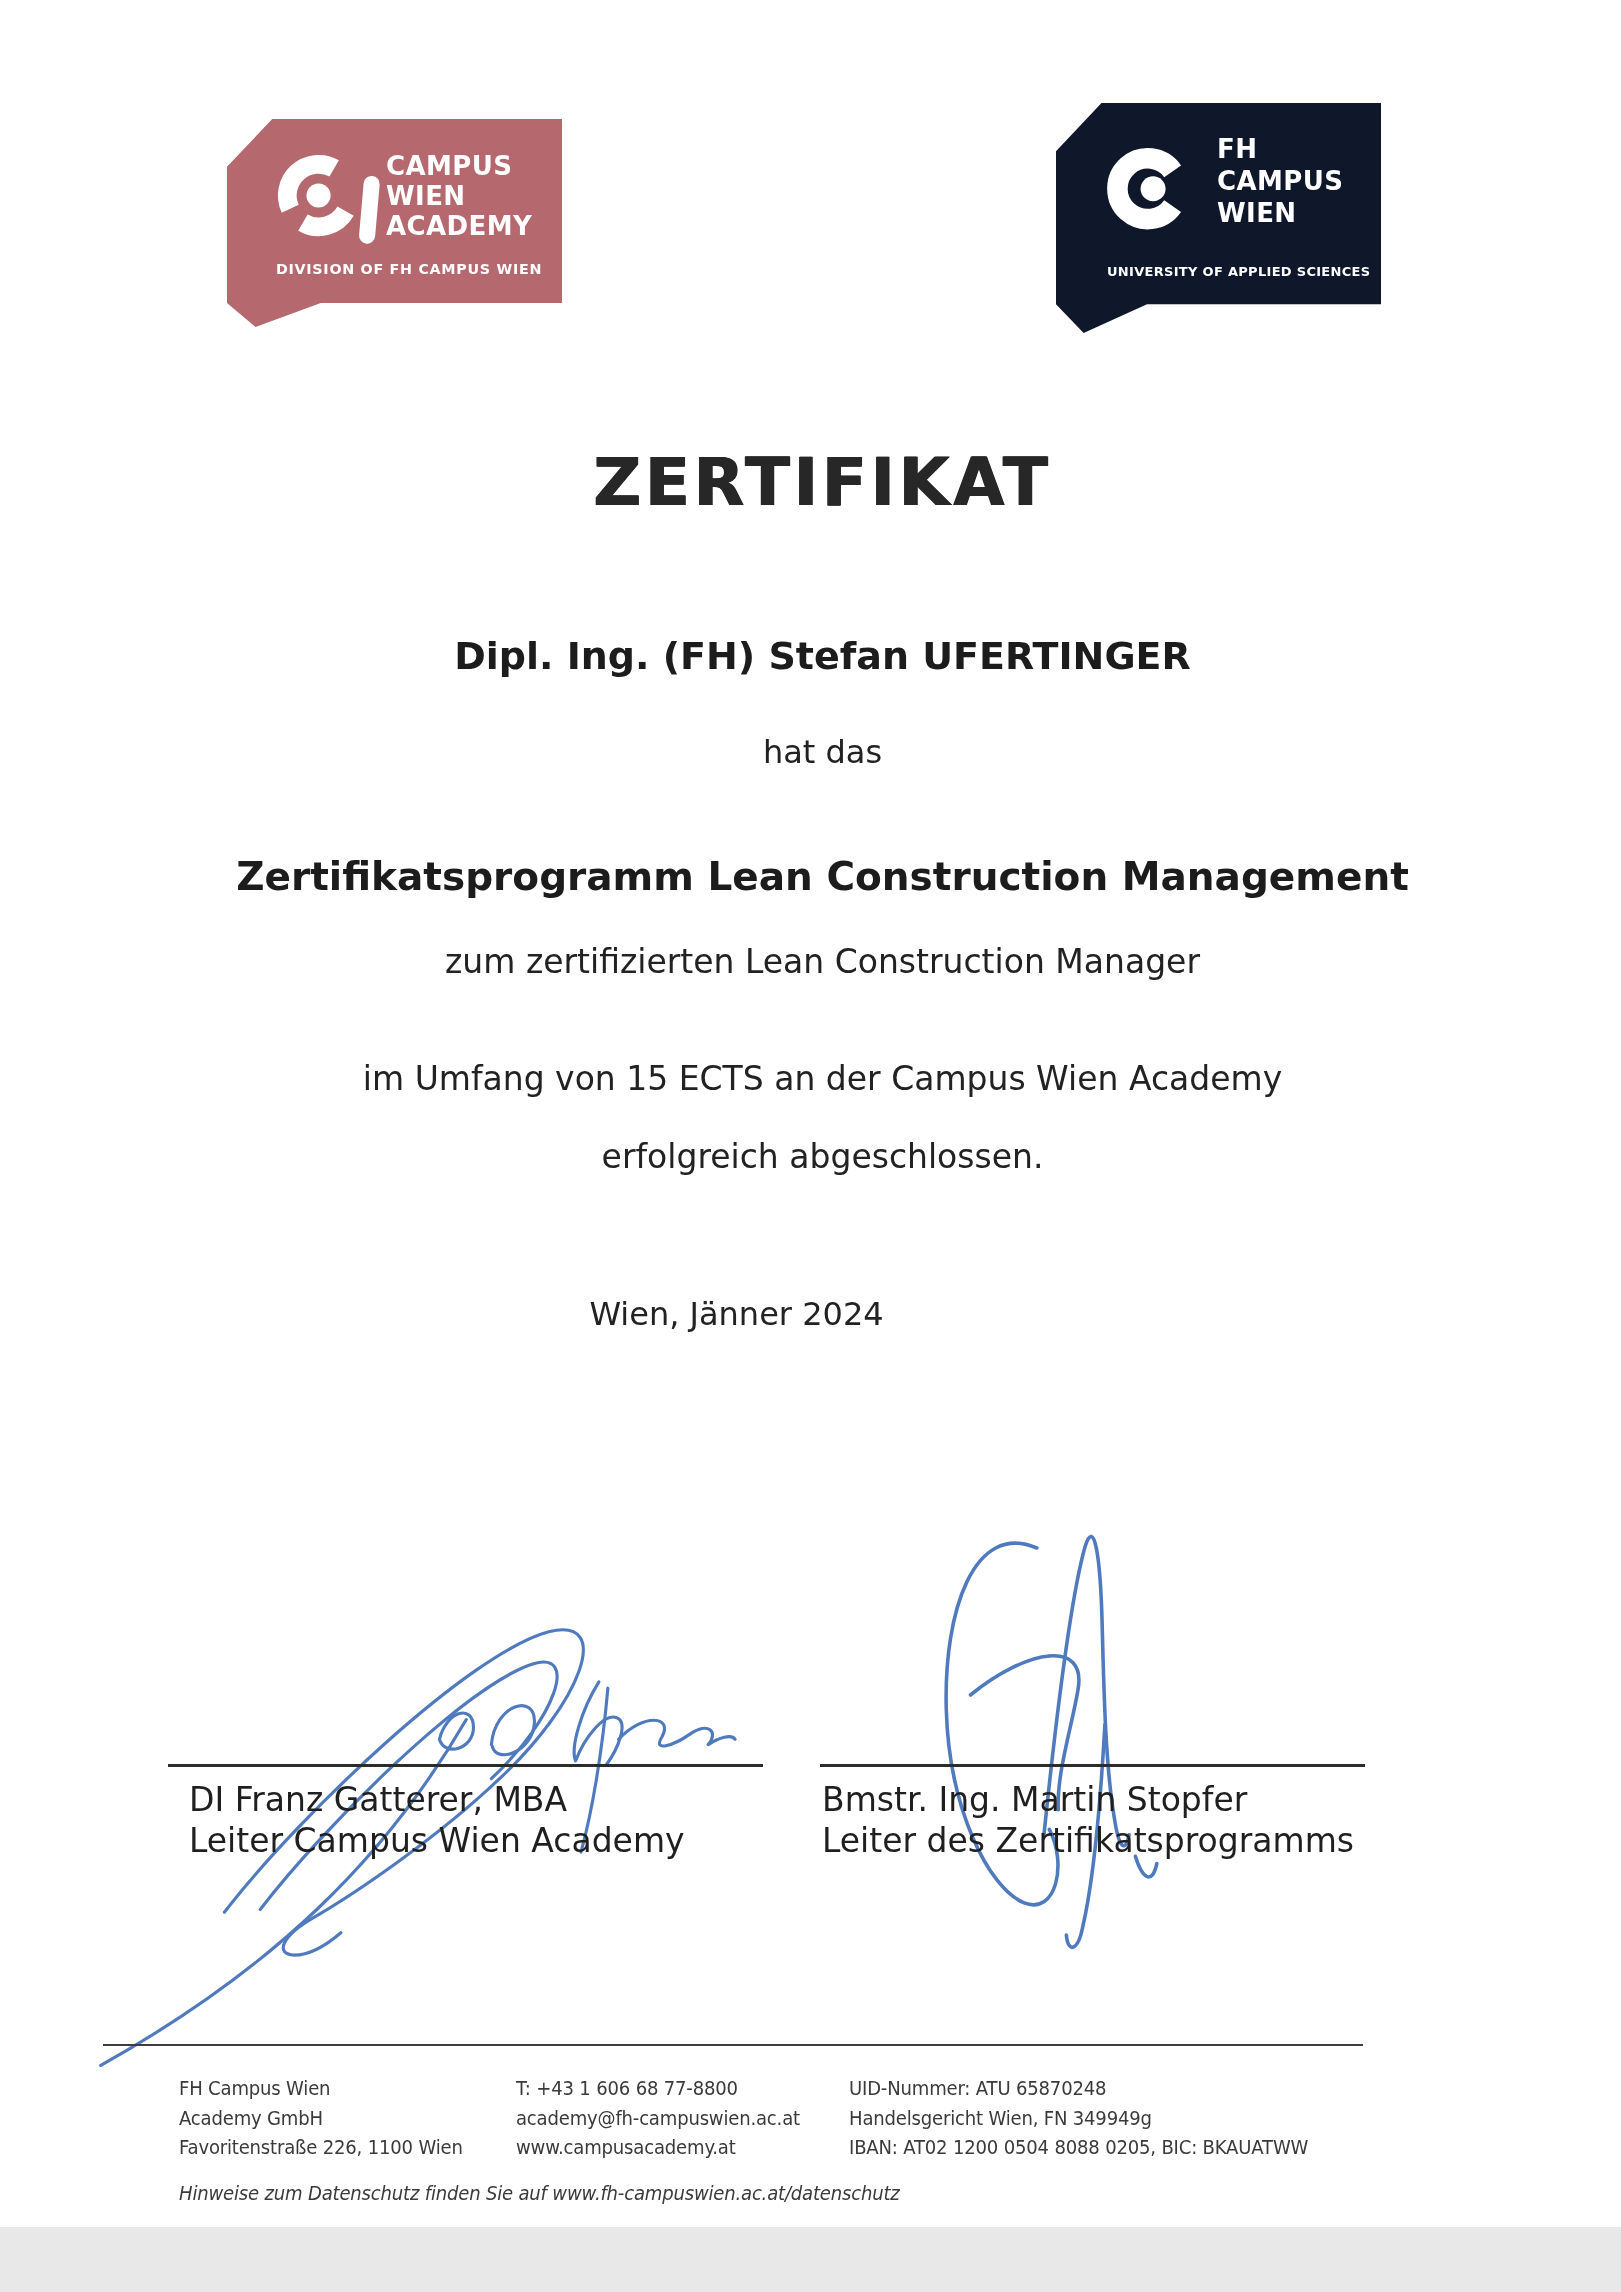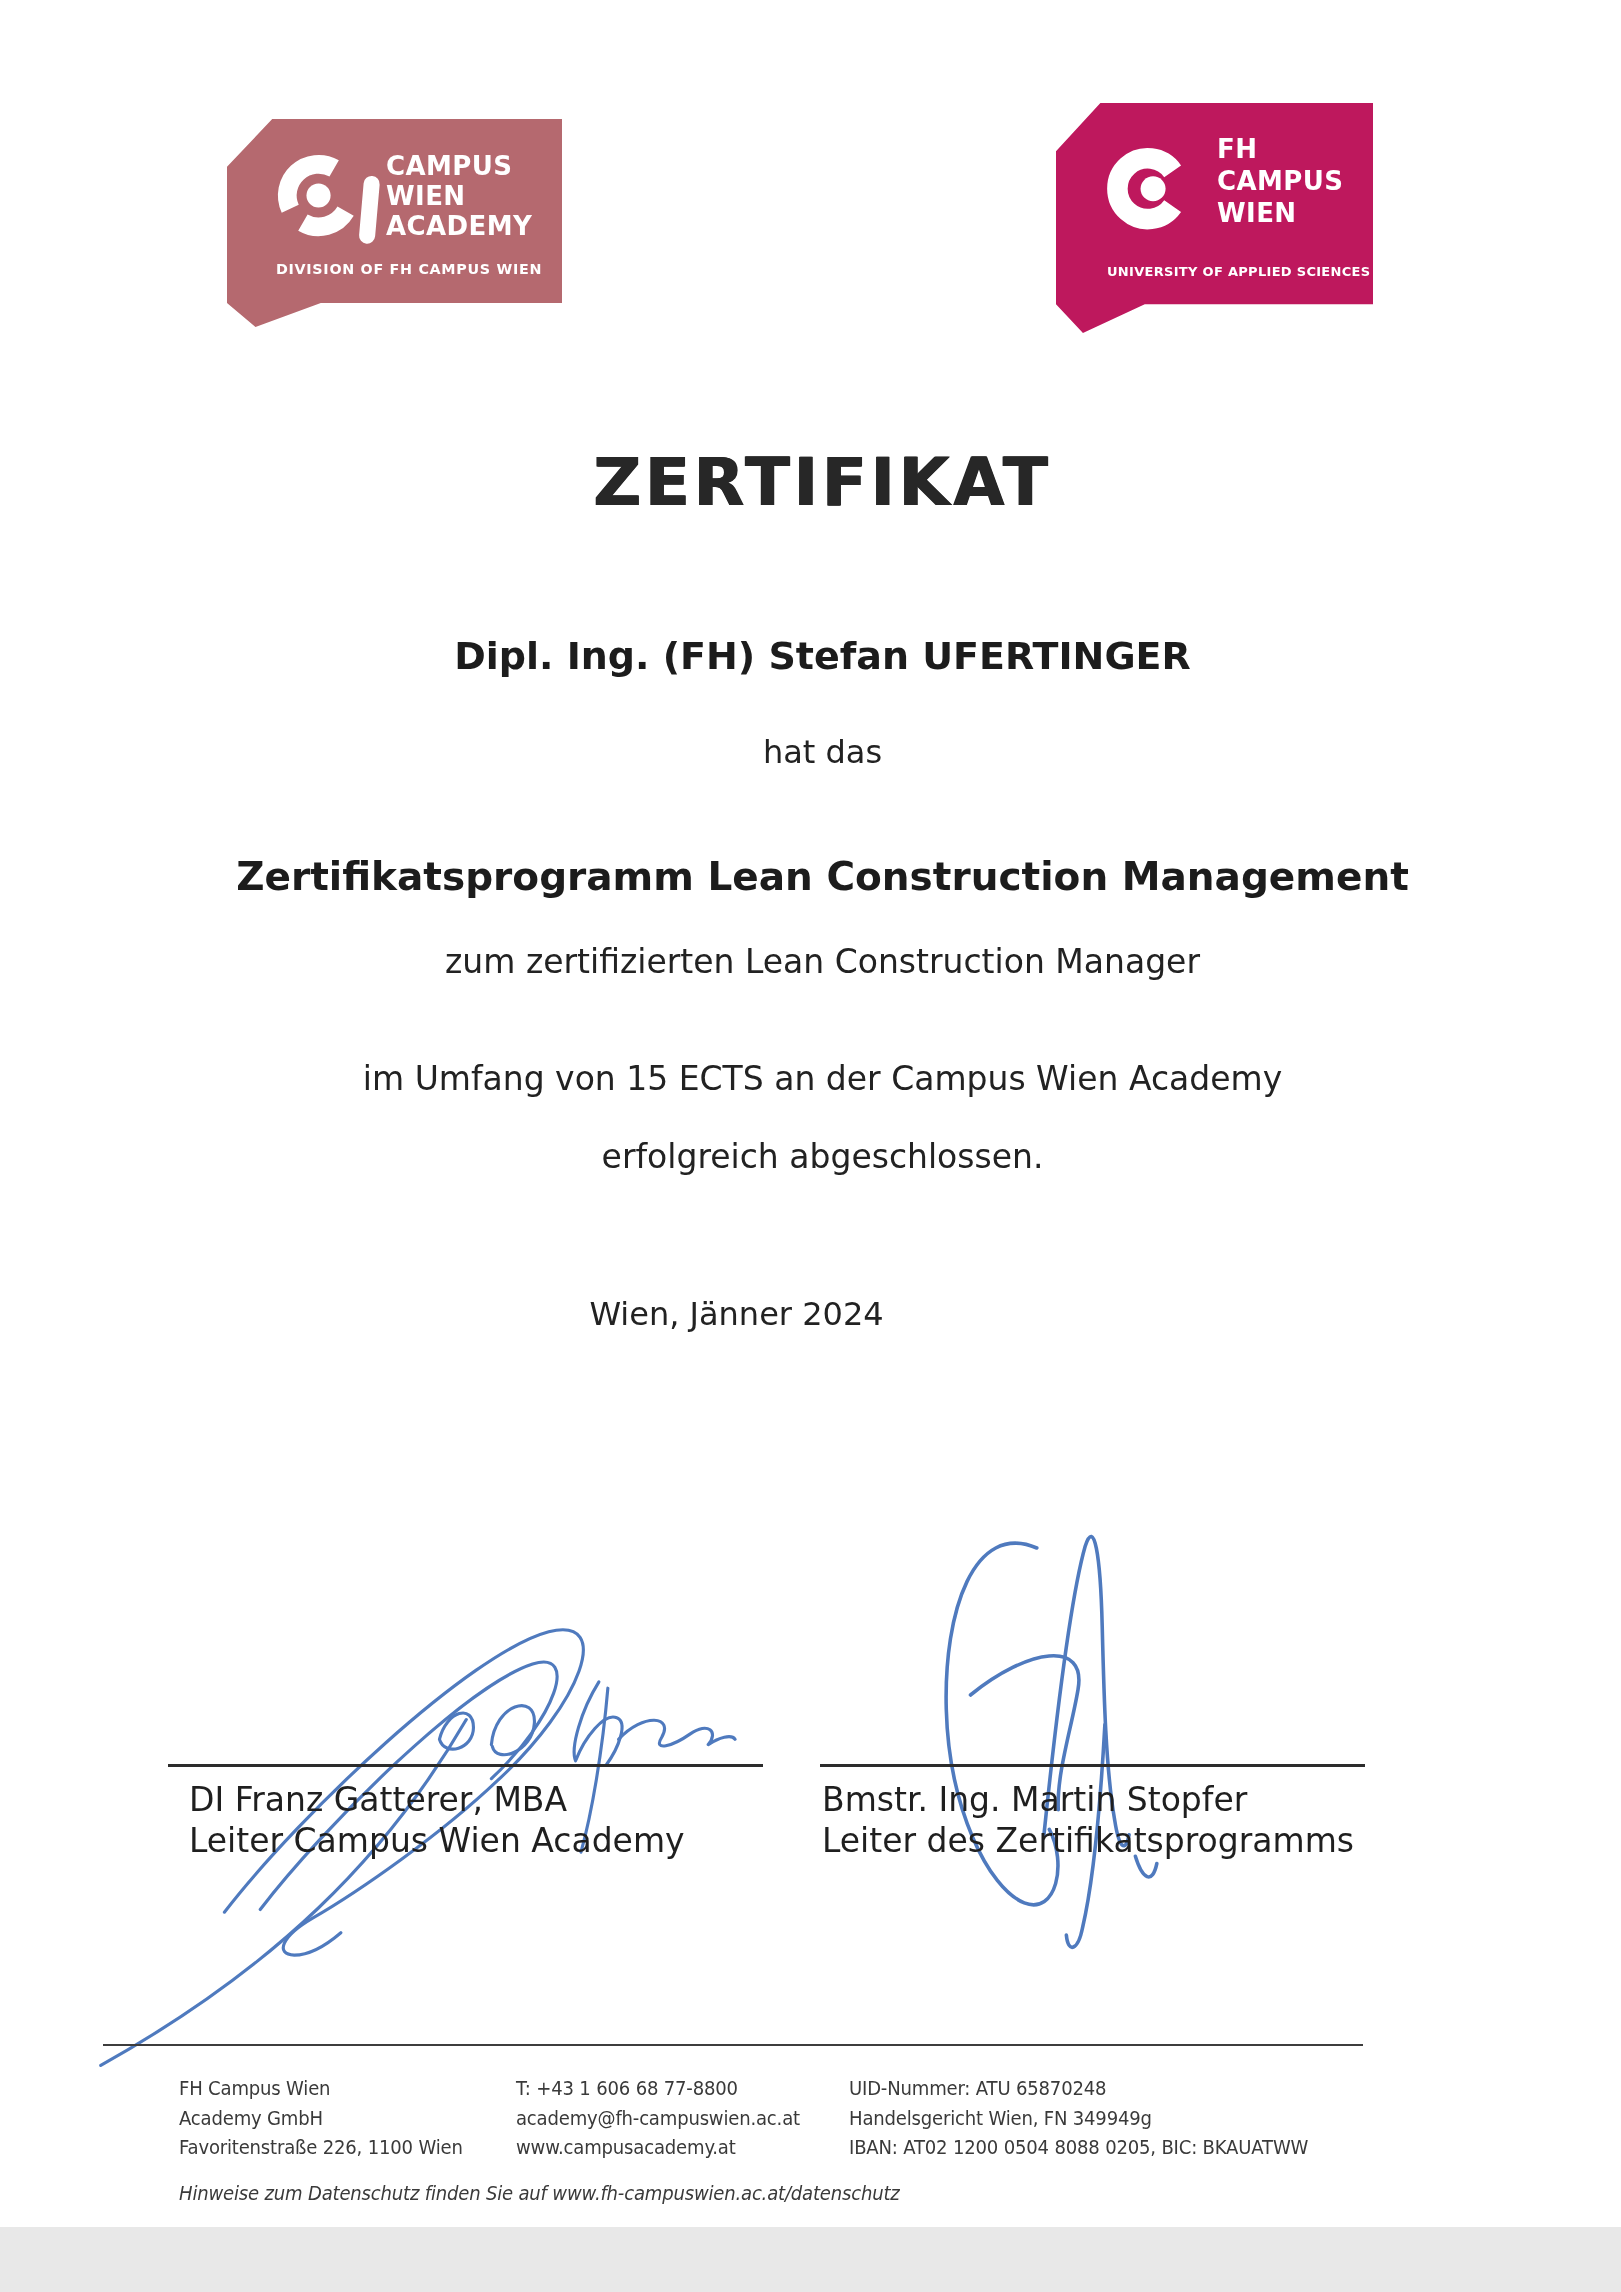--- a/index.html
+++ b/index.html
@@ -67,21 +67,21 @@
       <rect x="118" y="48" width="18" height="76" rx="9" fill="#ffffff" transform="rotate(5 127 85)"></rect>
     </svg>
     <div class="logo-lines" style="left:159px;top:32px;">
       <div>CAMPUS</div>
       <div>WIEN</div>
       <div>ACADEMY</div>
     </div>
     <div class="logo-sub" style="left:49px;top:142px;">DIVISION OF FH CAMPUS WIEN</div>
   </div>
 
-  <div class="bubble bubble-fh" style="background:#be185d;">
+  <div class="bubble bubble-fh" style="background:#0f172a;padding-left:8px;">
     <svg class="abs" style="left:31px;top:25px;" width="125" height="125" viewBox="0 0 140 140">
       <path d="M 95.9 48.5 A 34 34 0 1 0 95.9 87.5" stroke="#ffffff" stroke-width="23" fill="none"></path>
       <circle cx="74" cy="68" r="14" fill="#ffffff"></circle>
     </svg>
     <div class="logo-lines" style="left:161px;top:30px;line-height:32px;">
       <div>FH</div>
       <div>CAMPUS</div>
       <div>WIEN</div>
     </div>
     <div class="logo-sub" style="left:51px;top:161px;font-size:13px;letter-spacing:0.3px;">UNIVERSITY OF APPLIED SCIENCES</div>

